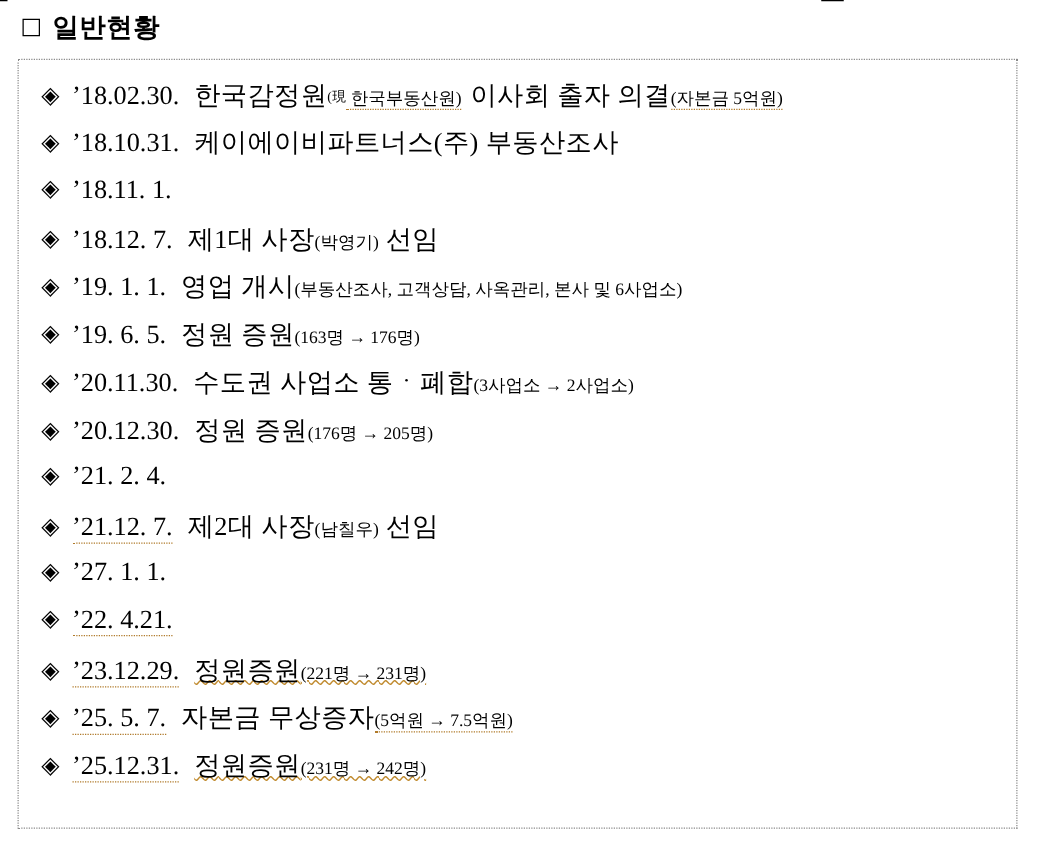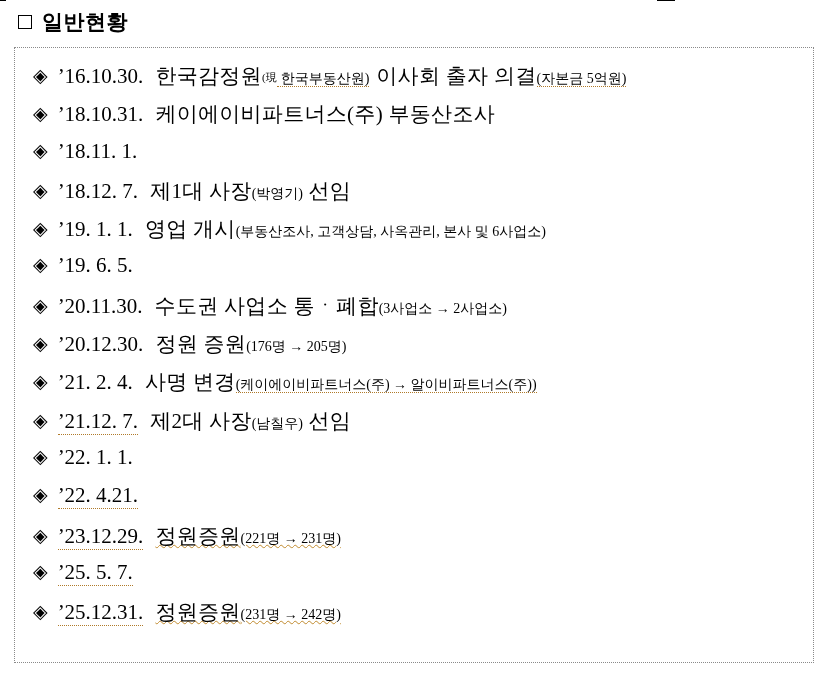--- a/index.html
+++ b/index.html
@@ -133,21 +133,21 @@
 
   <div class="heading">
     <span class="box-icon"></span>
     <span class="heading-text">일반현황</span>
   </div>
 
   <div class="frame">
 
     <div class="item">
       <span class="bullet">◈</span>
-      <span class="date">’16.10.30.</span>
+      <span class="date">’18.02.30.</span>
       <span class="body-text"><span>한국감정원</span><span class="sup">(現</span><span class="small u-dot"> 한국부동산원)</span><span class="gap"></span><span>이사회  출자  의결</span><span class="small u-dot">(자본금 5억원)</span></span>
     </div>
 
     <div class="item">
       <span class="bullet">◈</span>
       <span class="date">’18.10.31.</span>
       <span class="body-text">케이에이비파트너스(주)  부동산조사</span>
     </div>
 
     <div class="item">
@@ -163,65 +163,66 @@
 
     <div class="item">
       <span class="bullet">◈</span>
       <span class="date">’19. 1. 1.</span>
       <span class="body-text"><span>영업  개시</span><span class="small">(부동산조사, 고객상담, 사옥관리, 본사 및 6사업소)</span></span>
     </div>
 
     <div class="item">
       <span class="bullet">◈</span>
       <span class="date">’19. 6. 5.</span>
+      <span class="body-text"><span>정원  증원</span><span class="small">(163명 → 176명)</span></span>
     </div>
 
     <div class="item">
       <span class="bullet">◈</span>
       <span class="date">’20.11.30.</span>
       <span class="body-text"><span>수도권  사업소  통ㆍ폐합</span><span class="small">(3사업소 → 2사업소)</span></span>
     </div>
 
     <div class="item">
       <span class="bullet">◈</span>
       <span class="date">’20.12.30.</span>
       <span class="body-text"><span>정원  증원</span><span class="small">(176명 → 205명)</span></span>
     </div>
 
     <div class="item">
       <span class="bullet">◈</span>
       <span class="date">’21. 2. 4.</span>
-      <span class="body-text"><span>사명  변경</span><span class="small u-dot">(케이에이비파트너스(주) → 알이비파트너스(주))</span></span>
     </div>
 
     <div class="item">
       <span class="bullet">◈</span>
       <span class="date underline">’21.12. 7.</span>
       <span class="body-text"><span>제2대  사장</span><span class="small">(남칠우)</span><span> 선임</span></span>
     </div>
 
     <div class="item">
       <span class="bullet">◈</span>
-      <span class="date">’22. 1. 1.</span>
+      <span class="date">’27. 1. 1.</span>
     </div>
 
     <div class="item">
       <span class="bullet">◈</span>
       <span class="date underline">’22. 4.21.</span>
     </div>
 
     <div class="item">
       <span class="bullet">◈</span>
       <span class="date underline">’23.12.29.</span>
       <span class="body-text wavy"><span>정원증원</span><span class="small">(221명 → 231명)</span></span>
     </div>
 
     <div class="item">
       <span class="bullet">◈</span>
       <span class="date underline">’25. 5. 7.</span>
+      <span class="body-text"><span>자본금  무상증자</span><span class="small u-dot">(5억원 → 7.5억원)</span></span>
     </div>
 
     <div class="item">
       <span class="bullet">◈</span>
       <span class="date underline">’25.12.31.</span>
       <span class="body-text wavy"><span>정원증원</span><span class="small">(231명 → 242명)</span></span>
     </div>
 
   </div>
 </div>

